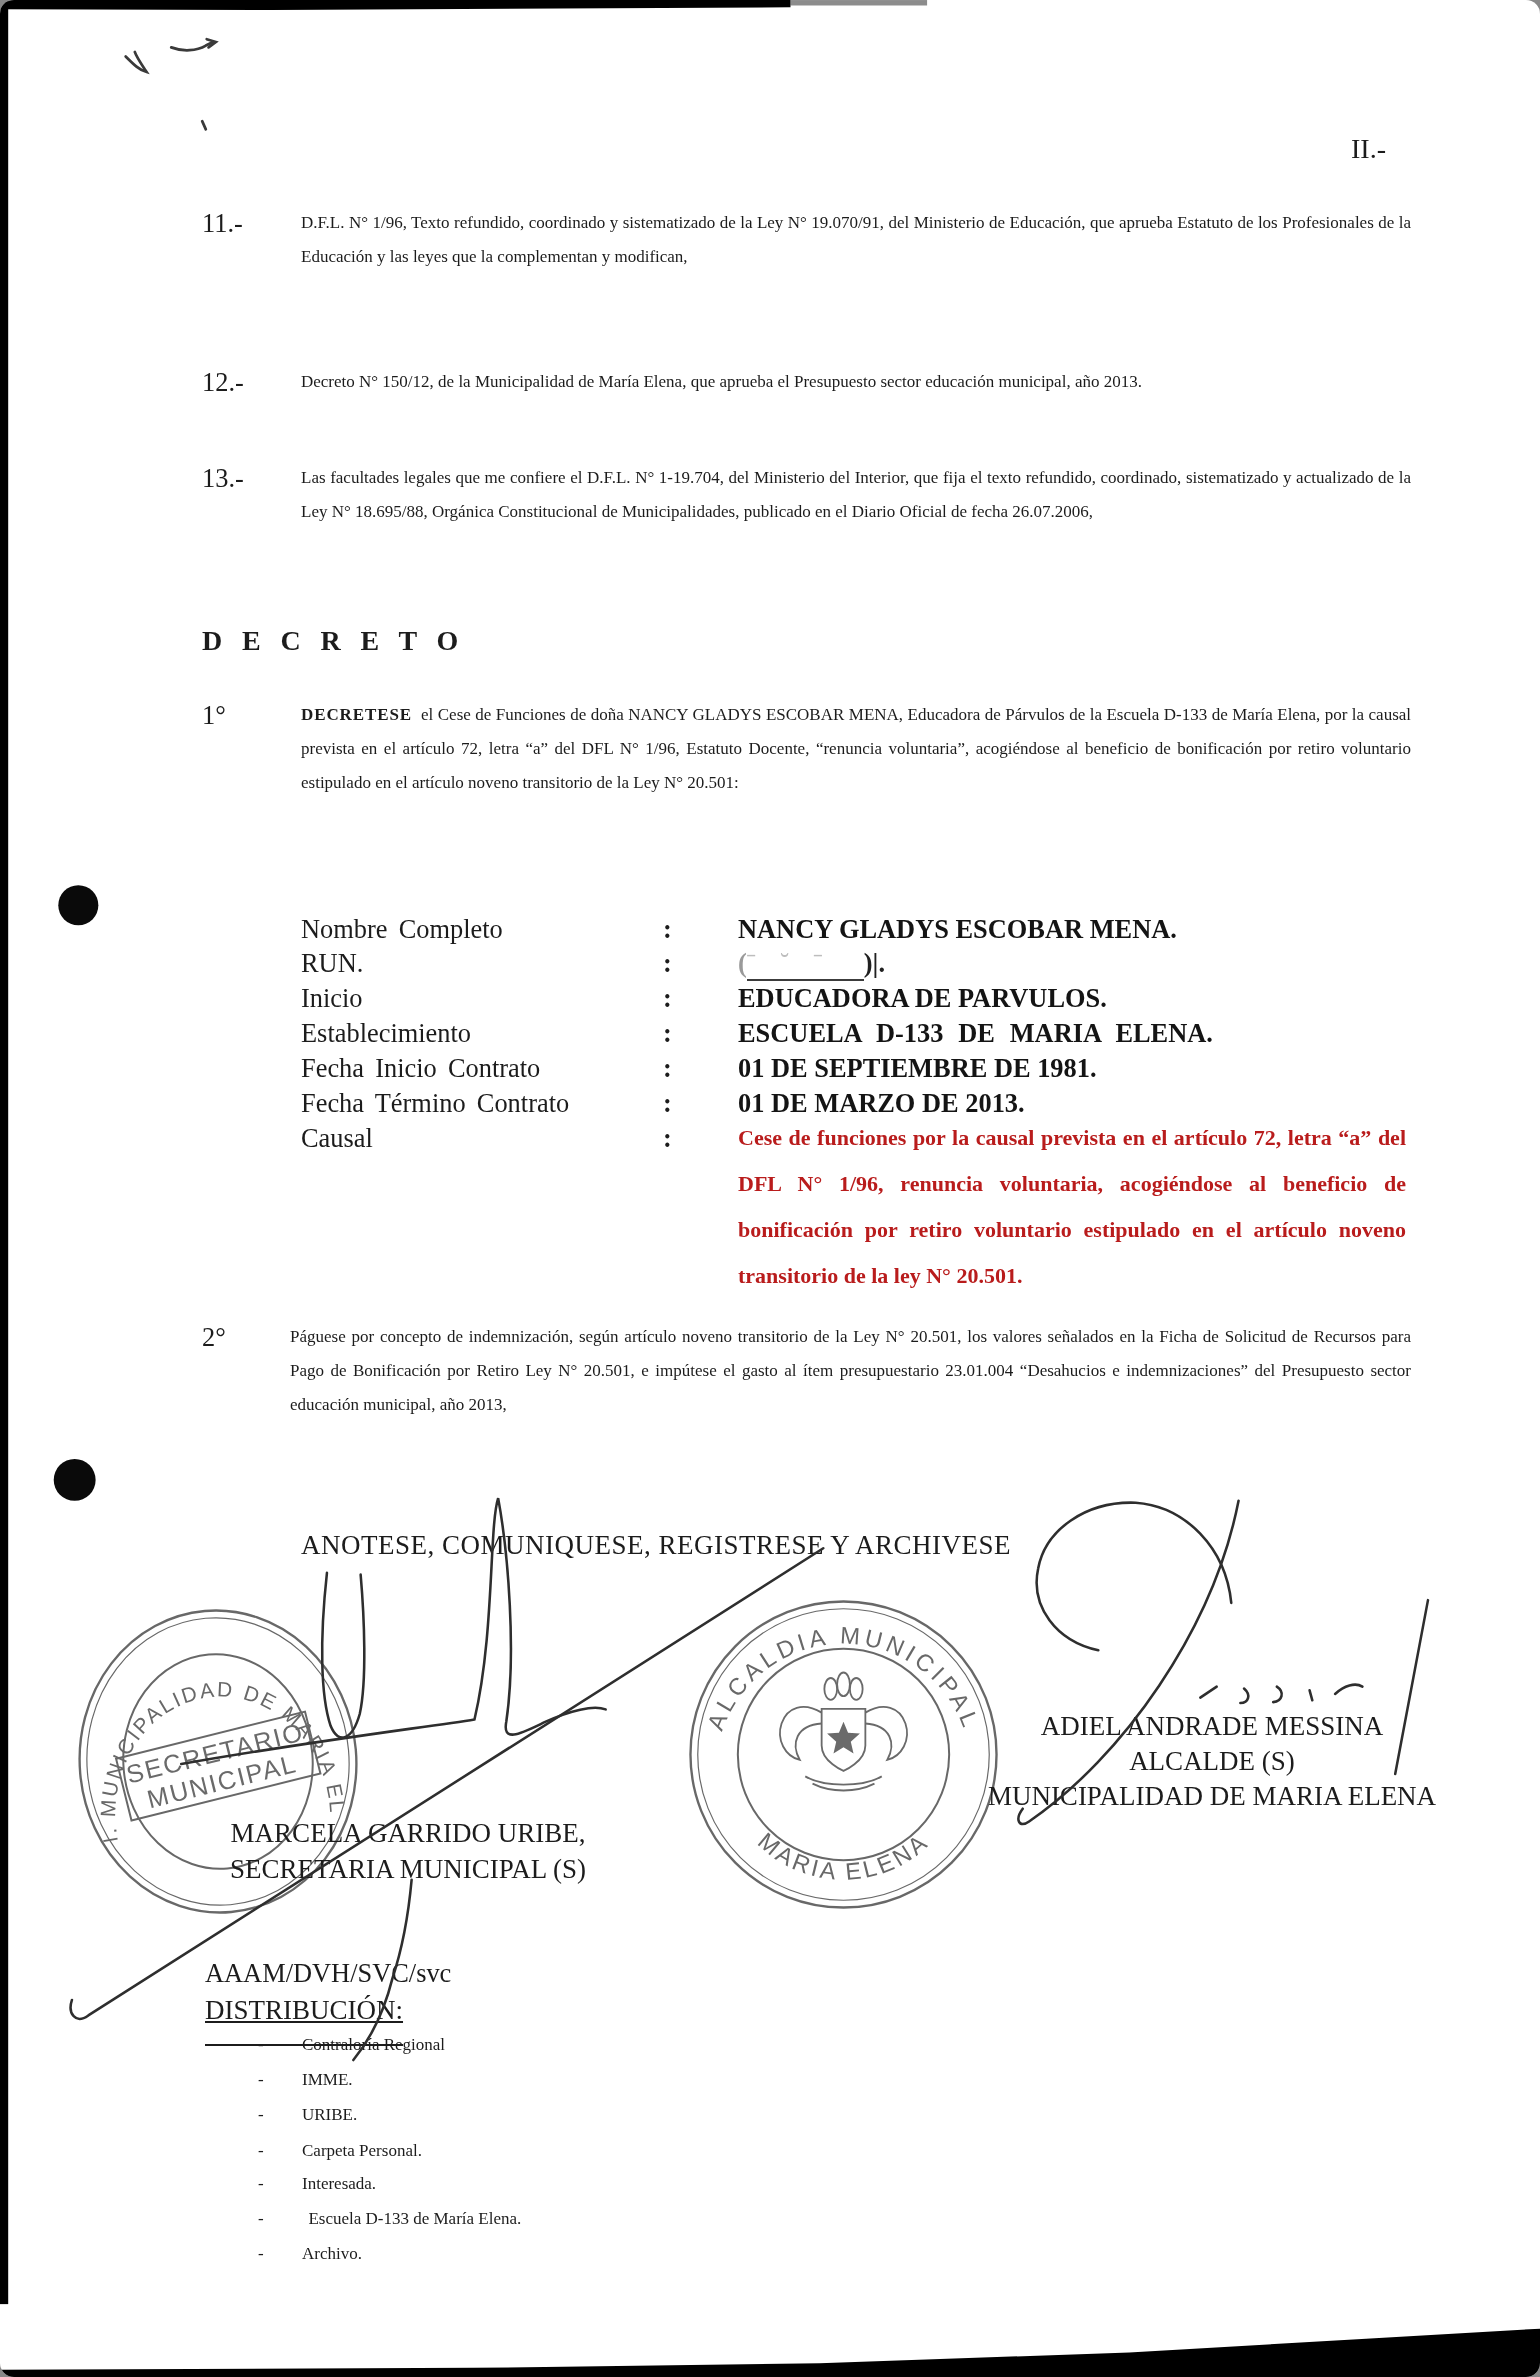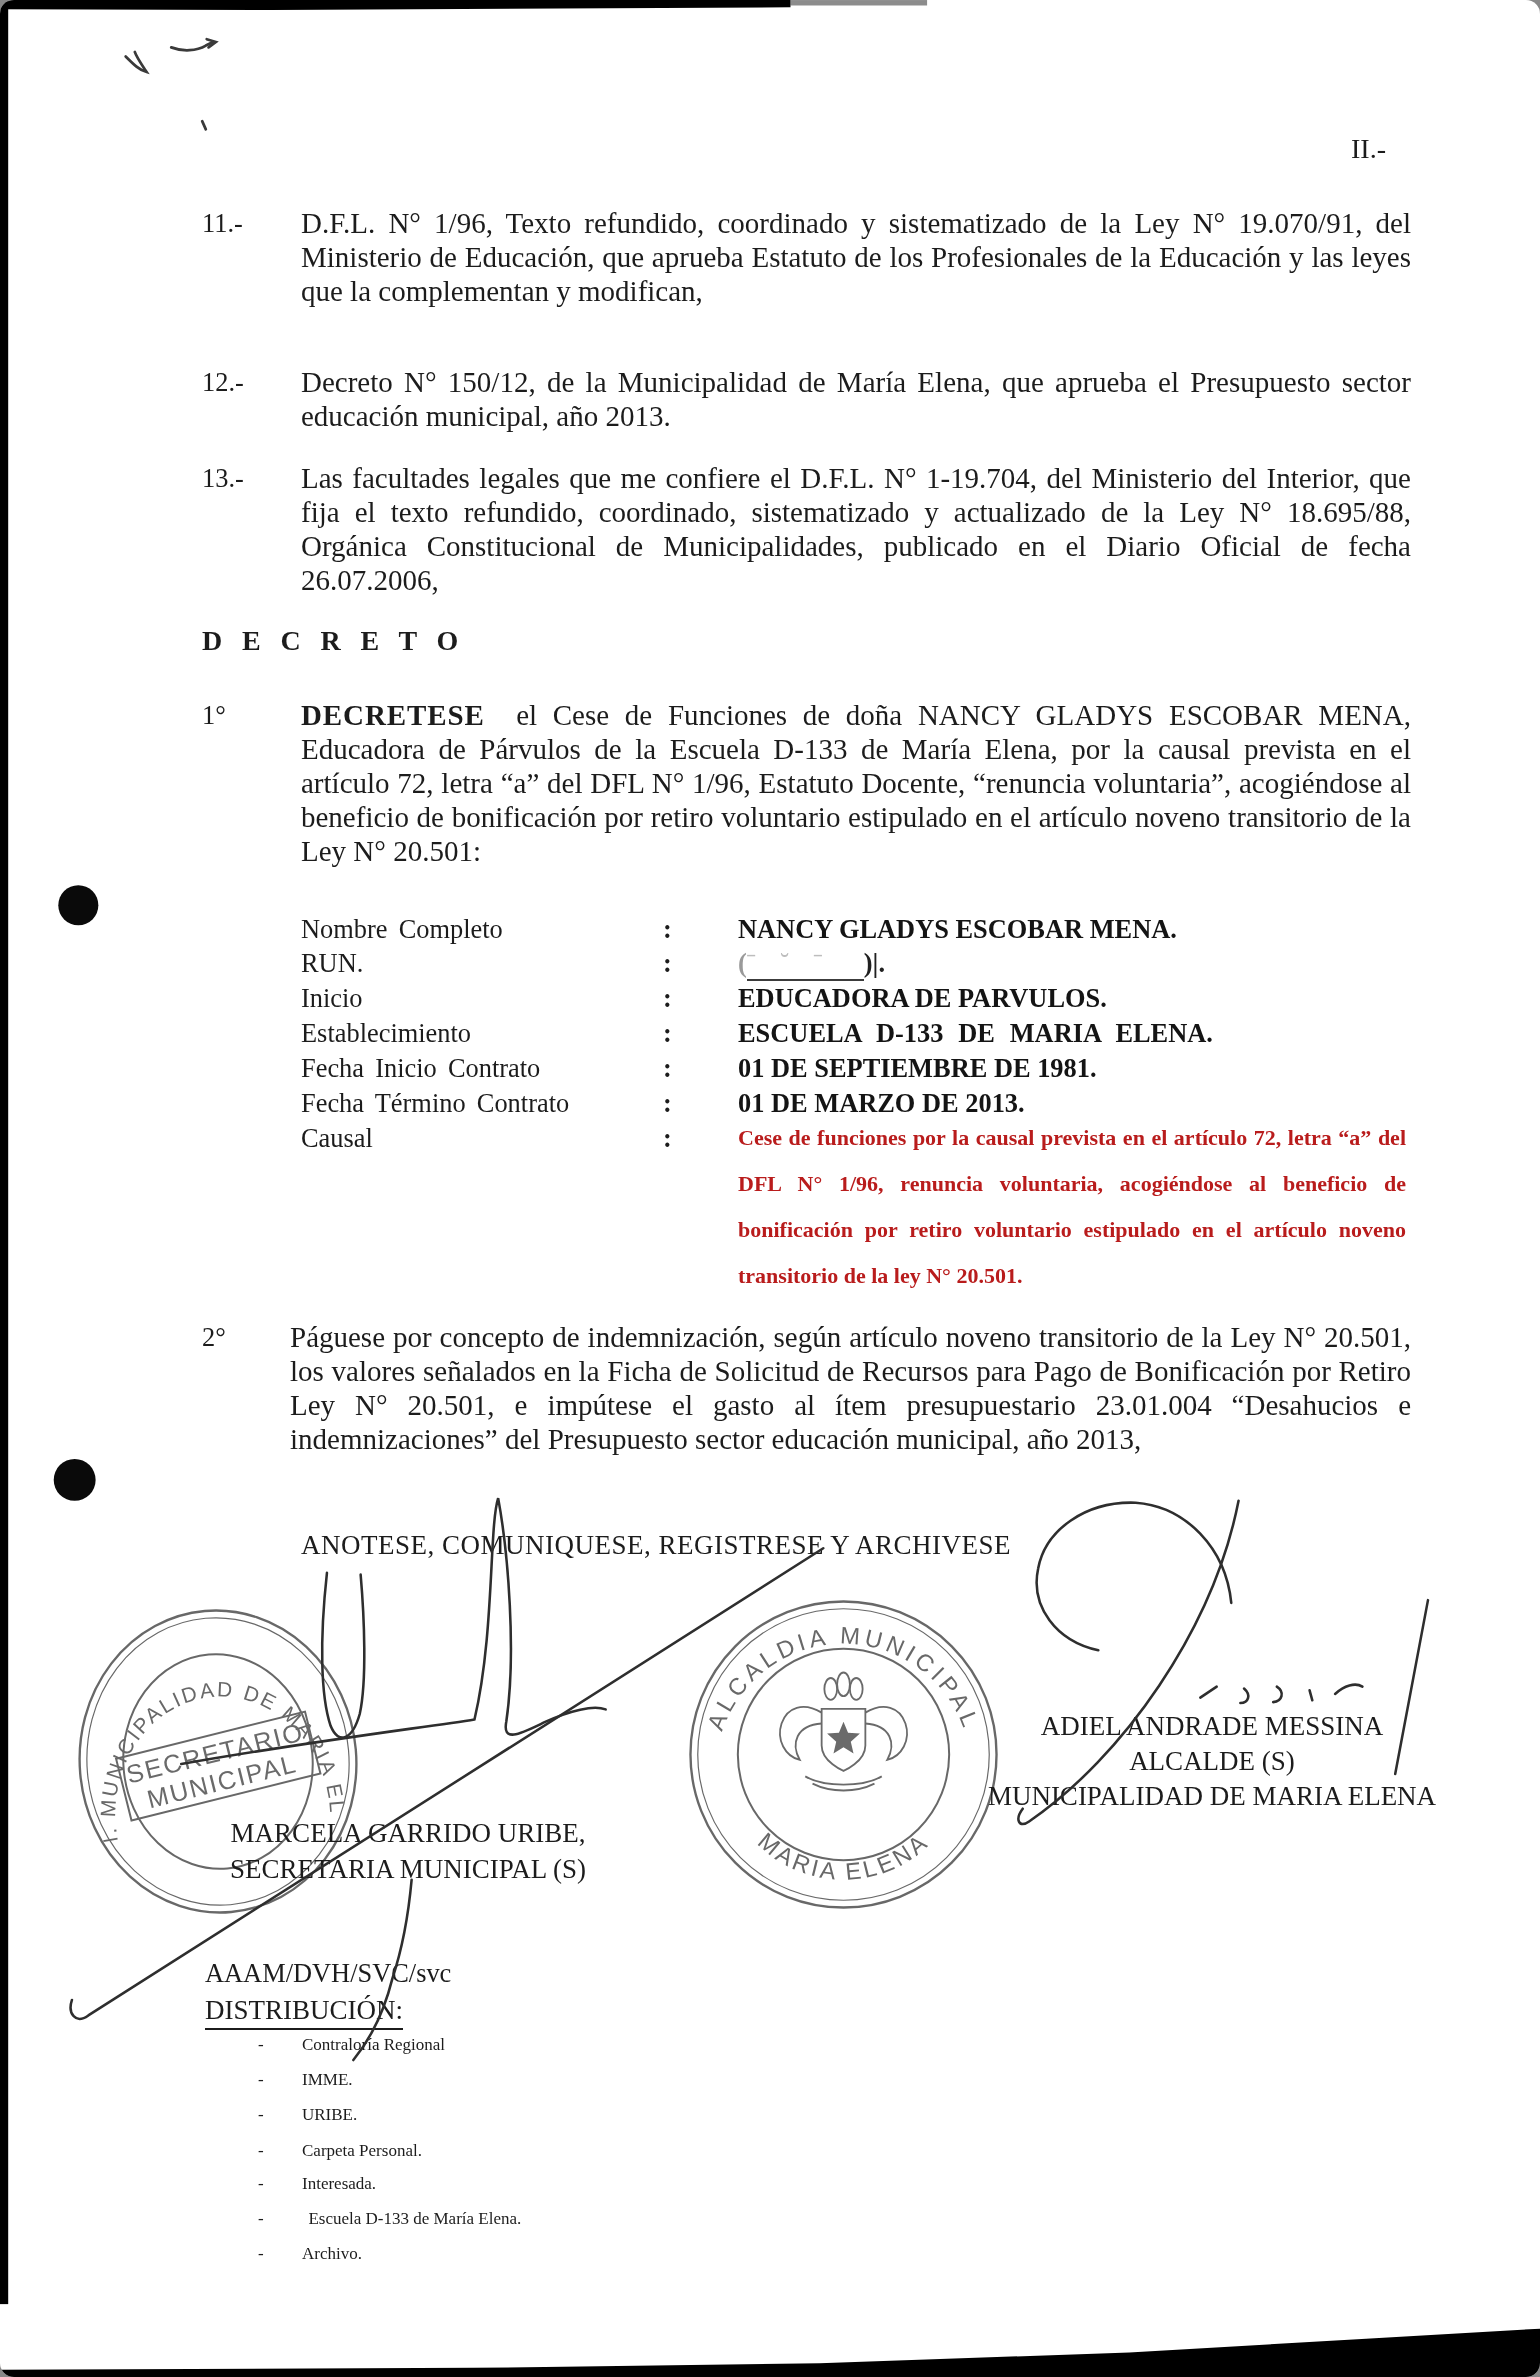--- a/index.html
+++ b/index.html
@@ -3,34 +3,34 @@
 <meta charset="utf-8">
 <style>
   html,body{margin:0;padding:0;background:#888;}
   .page{
     position:relative;width:1540px;height:2377px;margin:0 auto;
     background:#ffffff;overflow:hidden;
     font-family:"Liberation Serif","DejaVu Serif",serif;
     color:#1c1c1c;
     border-radius:14px;
   }
-  .p{position:absolute;font-size:29px;line-height:34px;text-align:justify;color:#1c1c1c;}
+  .p{position:absolute;font-size:17px;line-height:34px;text-align:justify;color:#1c1c1c;}
   .num{position:absolute;left:202px;font-size:26.4px;line-height:34px;}
   .corner{position:absolute;font-size:28px;}
   .heading{position:absolute;font-size:28px;font-weight:bold;letter-spacing:6.4px;}
   .lead{font-weight:bold;letter-spacing:0.9px;}
   .lbl{position:absolute;left:301px;font-size:26.4px;word-spacing:4.6px;}
   .colon{position:absolute;left:663px;font-size:26.4px;font-weight:bold;}
   .val{position:absolute;left:738px;font-size:26.4px;font-weight:bold;color:#141414;white-space:nowrap;}
   .causal-val{position:absolute;left:738px;width:668px;font-size:22px;line-height:46px;
     font-weight:bold;text-align:justify;color:#b91c1c;}
   .closing{position:absolute;font-size:27px;letter-spacing:0.5px;}
   .sig-block{position:absolute;text-align:center;font-size:27px;line-height:36px;}
   .initials{position:absolute;font-size:26.4px;}
-  .dist-title{position:absolute;font-size:27px;border-bottom:2.7px solid #1c1c1c;padding-bottom:2px;}
+  .dist-title{position:absolute;font-size:27px;border-bottom:2.7px solid #1c1c1c;padding-bottom:18px;text-decoration:underline;}
   .dist-item{position:absolute;left:258px;font-size:17px;}
   .dist-item .dash{display:inline-block;width:44px;}
   .run-open{color:#9a9a9a;}
   .run-marks{display:inline-block;min-width:117px;color:#bdbdbd;letter-spacing:9px;
     border-bottom:2.7px solid #3c3c3c;font-weight:normal;}
   .run-close{color:#202020;}
   .stamp{position:absolute;opacity:0.82;}
   svg text{font-family:"Liberation Sans","DejaVu Sans",sans-serif;}
   .overlay{position:absolute;left:0;top:0;pointer-events:none;}
 </style>

